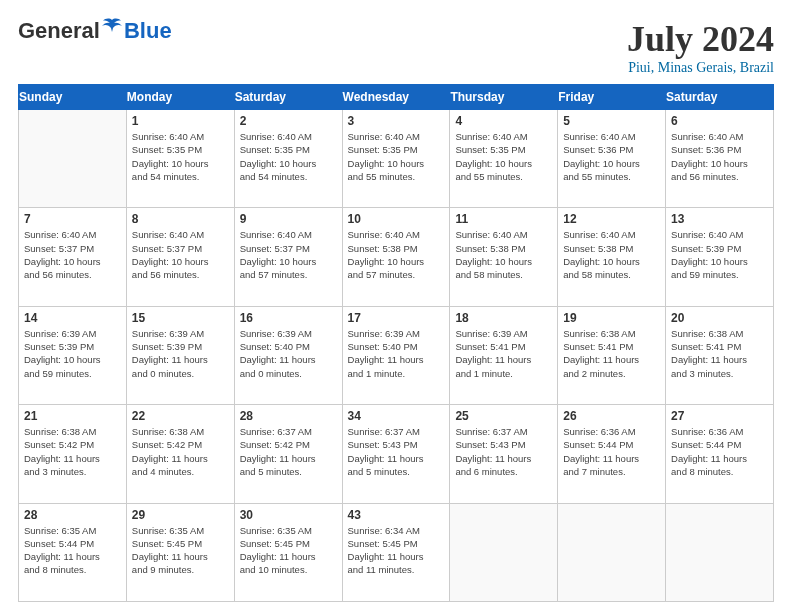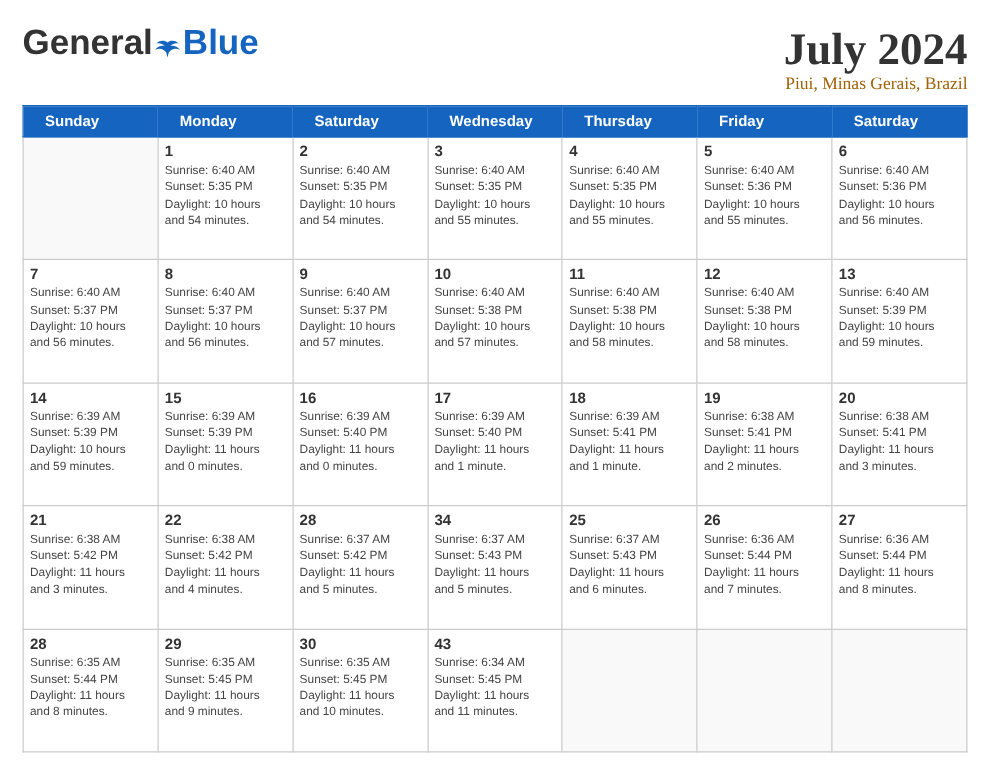--- a/index.html
+++ b/index.html
@@ -23,52 +23,52 @@
       align-items: flex-start;
       margin-bottom: 8px;
     }
     .logo {
       display: flex;
       flex-direction: column;
       align-items: flex-start;
     }
     .logo-text {
       display: flex;
-      align-items: flex-end;
-      font-size: 28px;
+      align-items: flex-start;
+      font-size: 22px;
       font-weight: bold;
       color: #333;
     }
     .logo-general { color: #333; font-weight: bold; }
     .logo-blue { color: #1565c0; font-weight: bold; }
     .title-section {
       text-align: right;
       font-family: Liberation Serif, serif;
     }
     .main-title {
       font-size: 36px;
       font-weight: bold;
       color: #333;
     }
     .subtitle {
       font-size: 14px;
-      color: #a16207;
+      color: #0369a1;
     }
     .calendar {
       flex: 1;
       border: 1px solid #ccc;
       border-collapse: collapse;
       width: 100%;
       table-layout: fixed;
     }
     .calendar thead tr th {
       background-color: #1565c0;
       color: white;
       text-align: left;
-      padding: 5px 17px;
+      padding: 5px 0;
       font-size: 12px;
       font-weight: bold;
       border: 1px solid #1565c0;
     }
     .calendar tbody tr td {
       border: 1px solid #ccc;
       vertical-align: top;
       padding: 4px 5px;
       font-size: 10px;
       color: #333;

